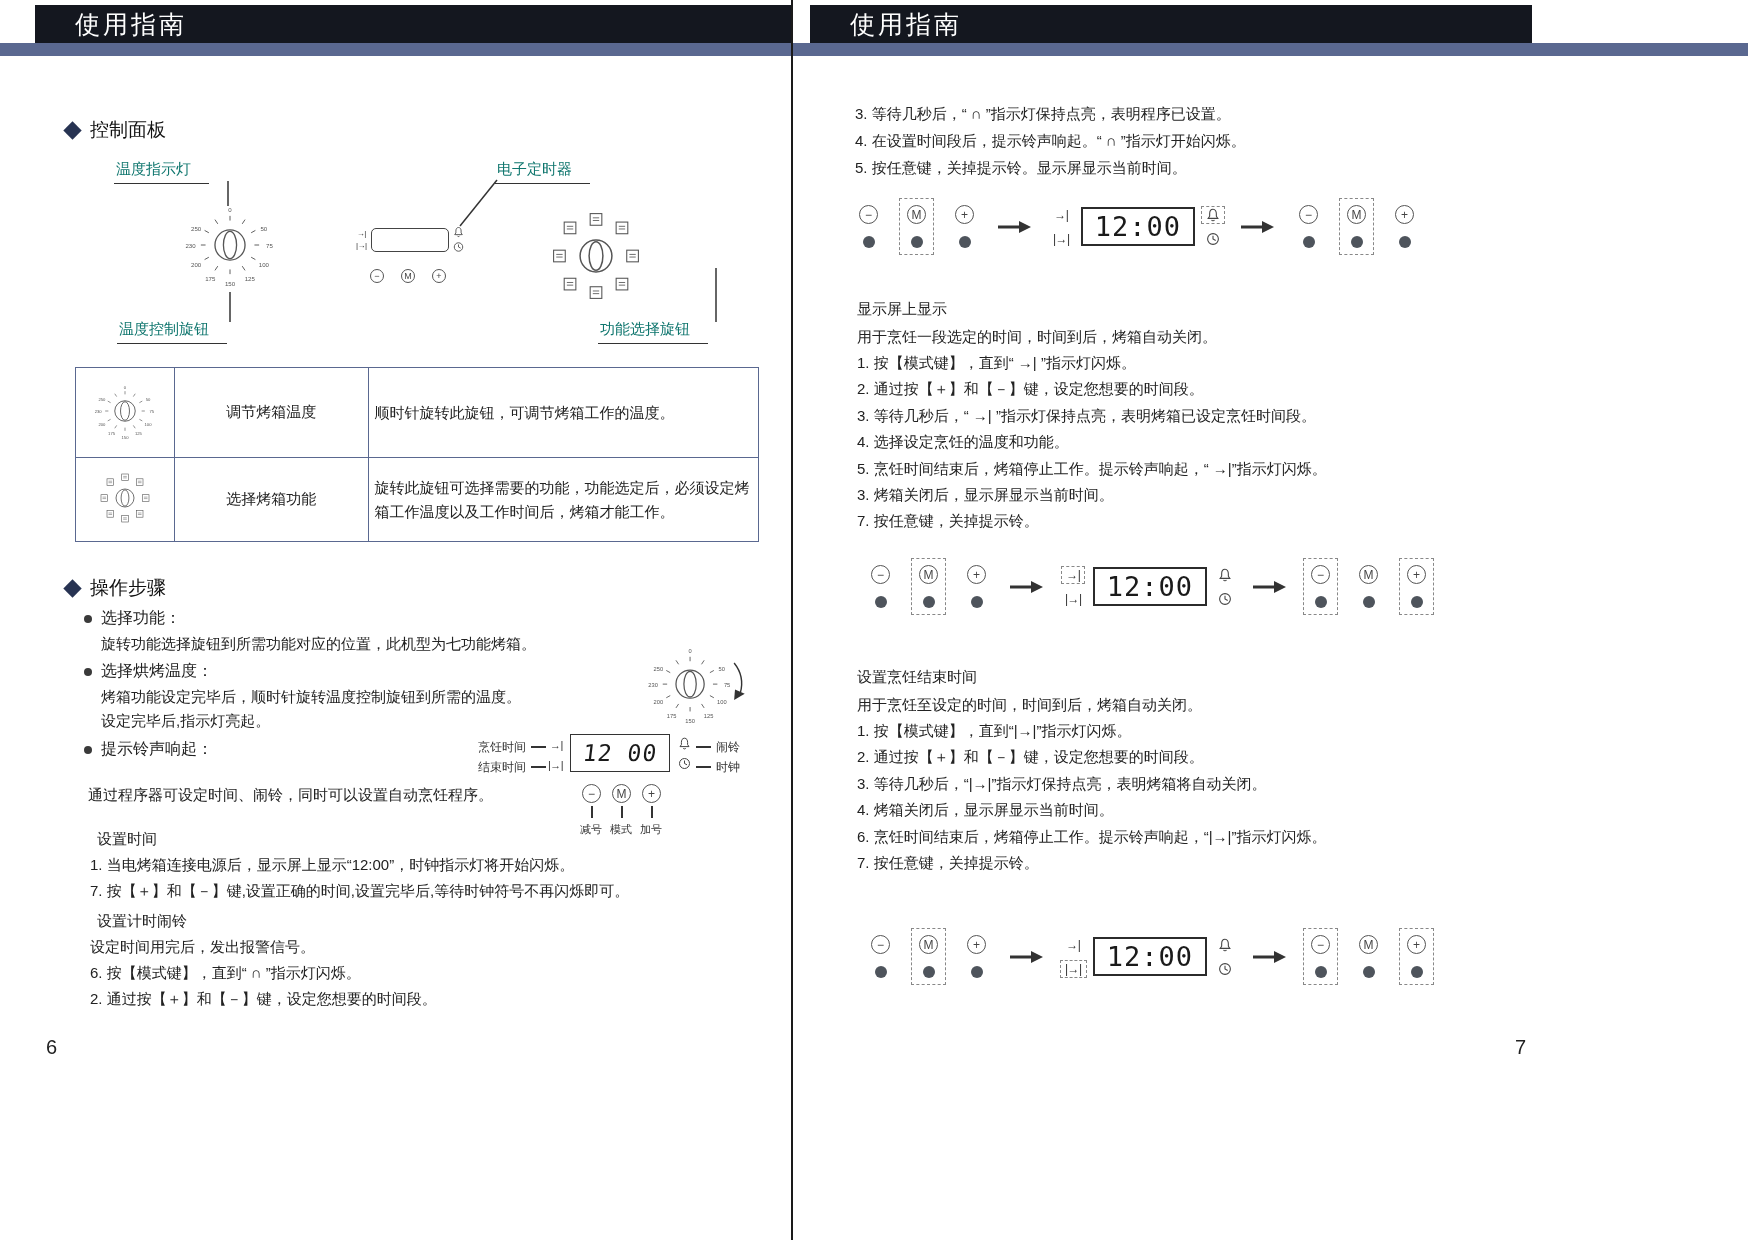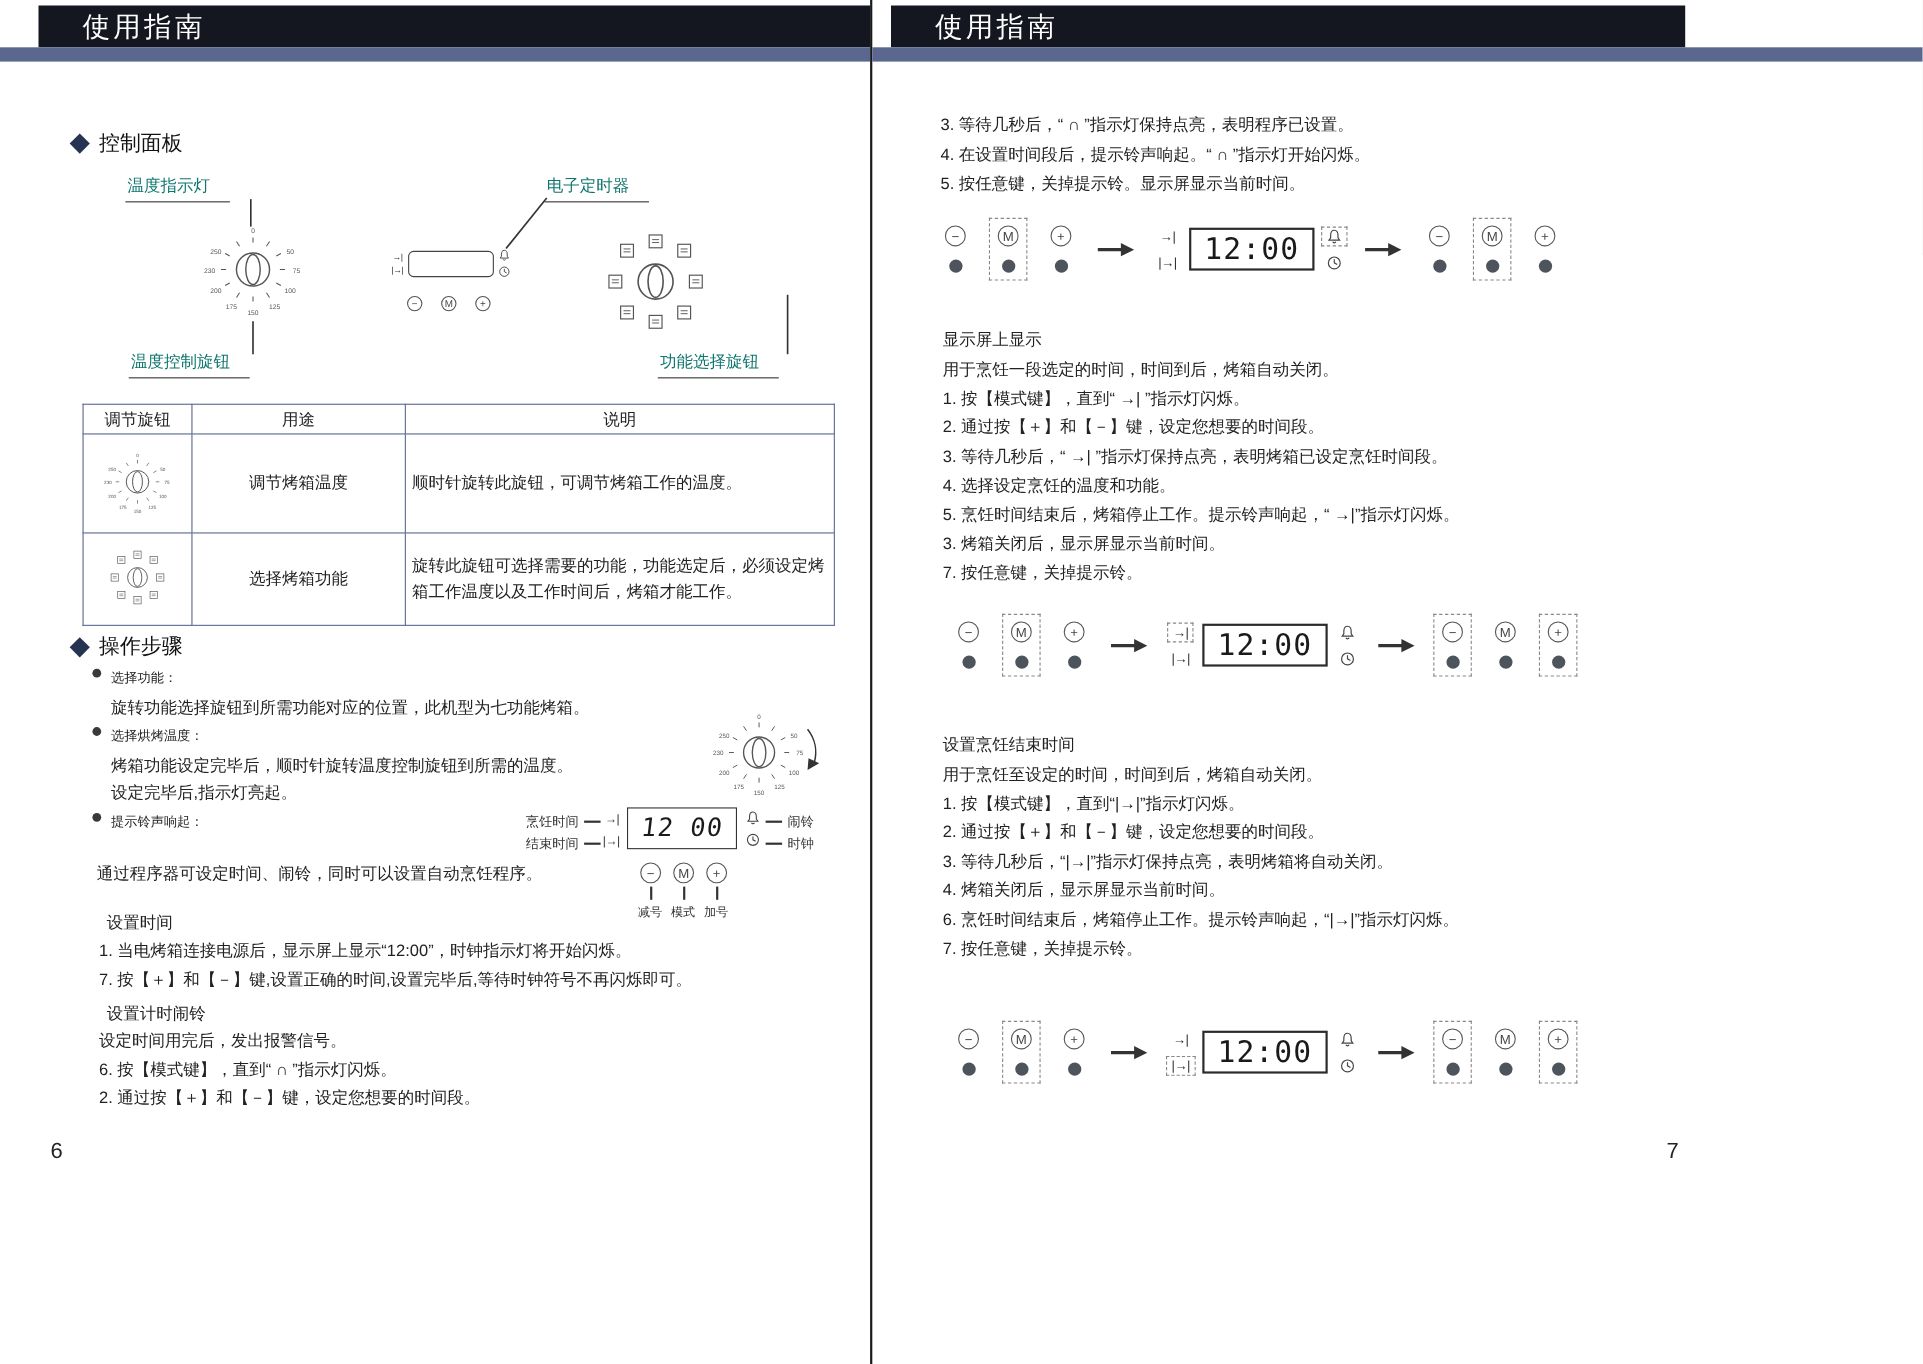--- a/index.html
+++ b/index.html
@@ -18,21 +18,21 @@
 .callout{position:absolute;font-size:15px;color:#0f766e;border-bottom:1.5px solid #333;padding:0 18px 4px 2px;white-space:nowrap}
 .connectors{position:absolute;left:0;top:150px;pointer-events:none}
 .abs{position:absolute}
 .ptable{position:absolute;border-collapse:collapse;background:#fff}
 .ptable th,.ptable td{border:1.5px solid #5a6890}
 .ptable th{font-weight:normal;font-size:15px;height:27px}
 .ptable td{font-size:15px}
 .td-knob{text-align:center}
 .td-use{text-align:center}
 .td-desc{padding:6px 6px;line-height:1.6}
-.bullet{position:absolute;font-size:12px;display:flex;gap:9px;white-space:nowrap}
+.bullet{position:absolute;font-size:16px;display:flex;align-items:center;gap:9px;white-space:nowrap}
 .bdot{width:8px;height:8px;border-radius:50%;background:#3a3a3a;flex:0 0 auto}
 .txt{position:absolute;font-size:15px;line-height:1.76;color:#222;white-space:nowrap}
 .subhead{position:absolute;font-size:15px;color:#222;white-space:nowrap}
 .pagenum{position:absolute;font-size:20px;color:#222}
 
 .prog{position:absolute;width:320px;height:112px}
 .plabel{position:absolute;font-size:12px;color:#333;white-space:nowrap}
 .lead{position:absolute;height:1.5px;background:#333}
 .pico{position:absolute;font-size:11px;color:#333;letter-spacing:-.5px;white-space:nowrap}
 .pscreen{position:absolute;left:92px;top:0;width:100px;height:38px;border:1.5px solid #333;display:flex;align-items:center;justify-content:center}
@@ -190,25 +190,20 @@
         <use href="#knobFunc"></use>
       </svg>
 
     <table class="ptable" style="left:75px;top:367px;width:684px">
       <colgroup>
           <col style="width:99px">
           <col style="width:194px">
           <col style="width:391px">
         </colgroup>
       <tbody>
-          <tr>
-        <th>调节旋钮</th>
-        <th>用途</th>
-        <th>说明</th>
-      </tr>
       <tr style="height:90px">
         <td class="td-knob">
           <svg width="64" height="64" viewBox="0 0 100 100">
                 <use href="#knobTemp"></use>
               </svg>
         </td>
         <td class="td-use">调节烤箱温度</td>
         <td class="td-desc">顺时针旋转此旋钮，可调节烤箱工作的温度。</td>
       </tr>
       <tr style="height:84px">

